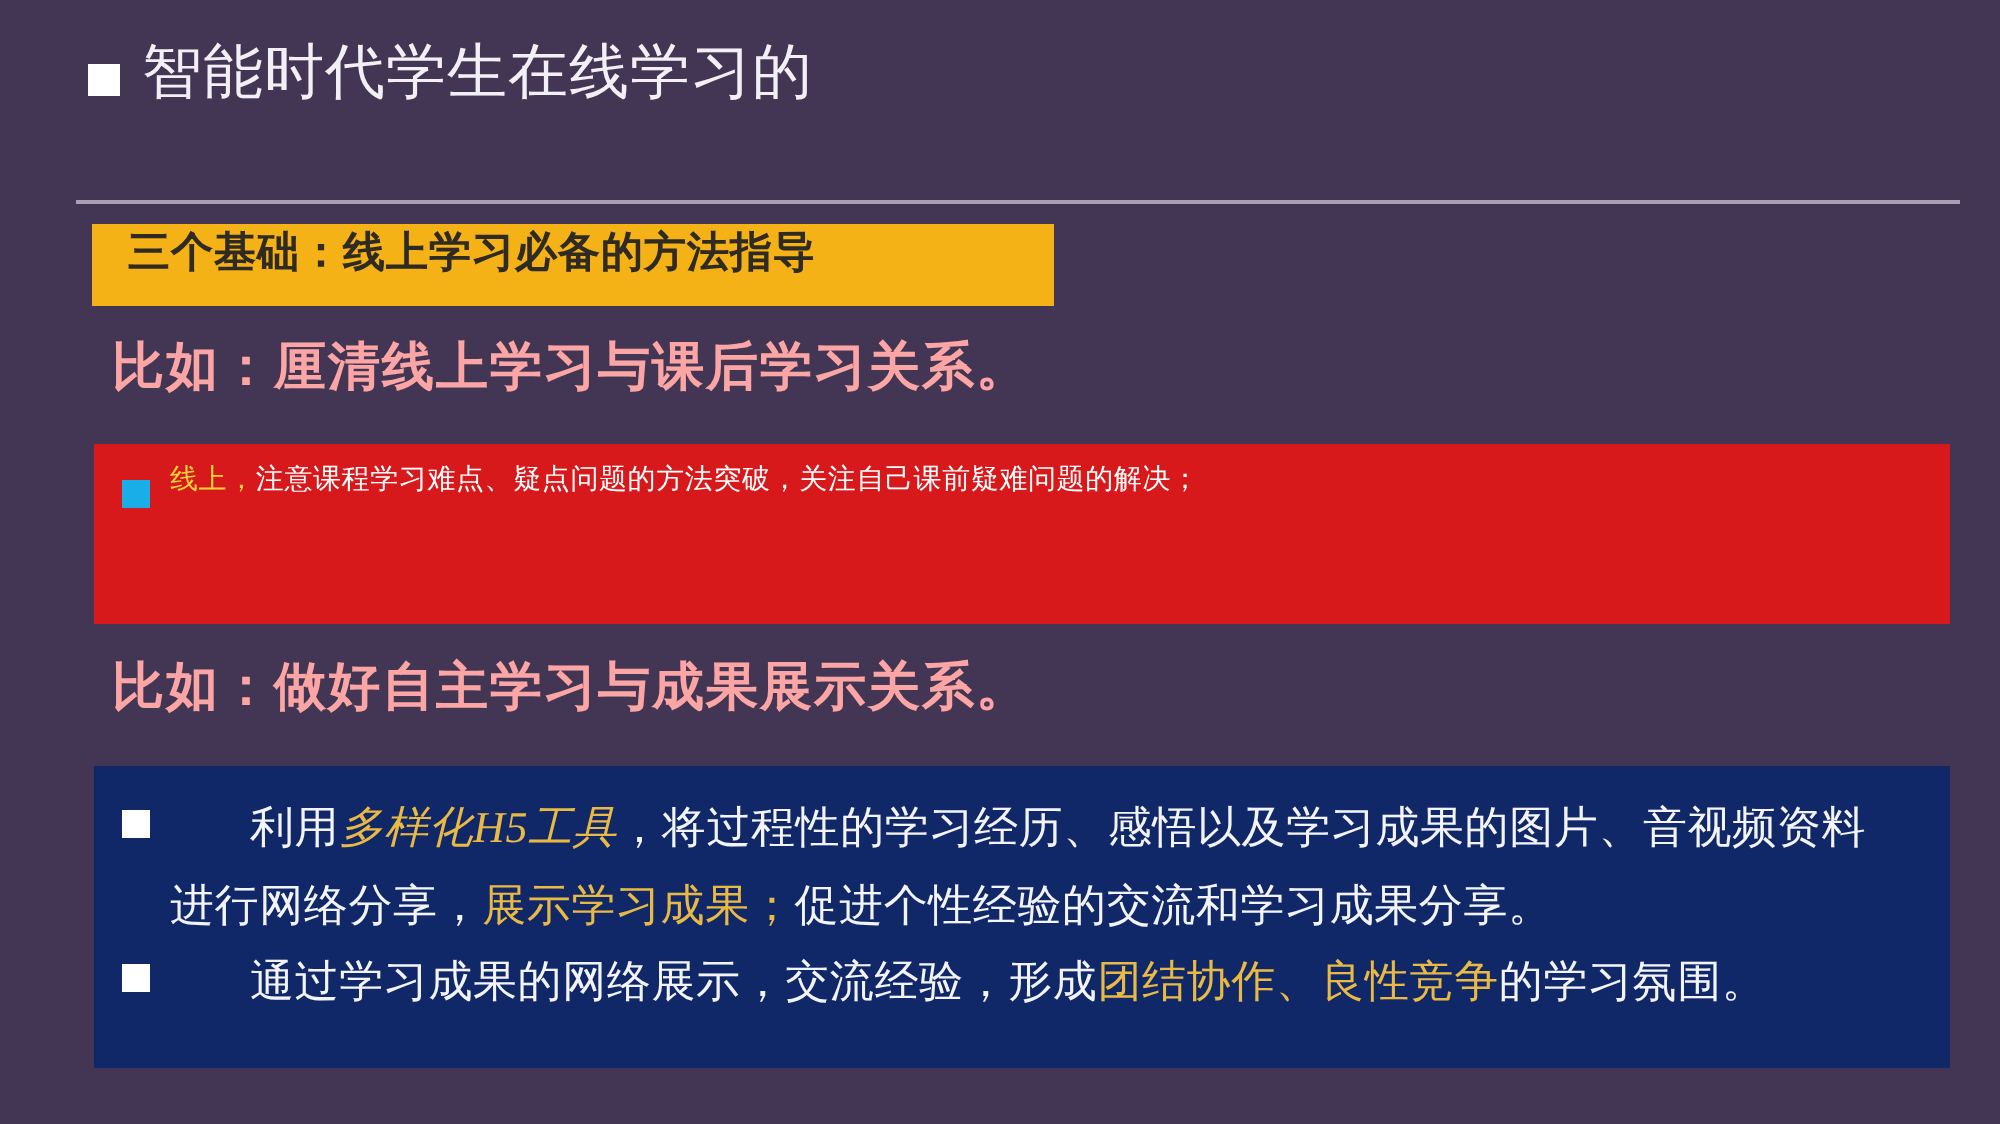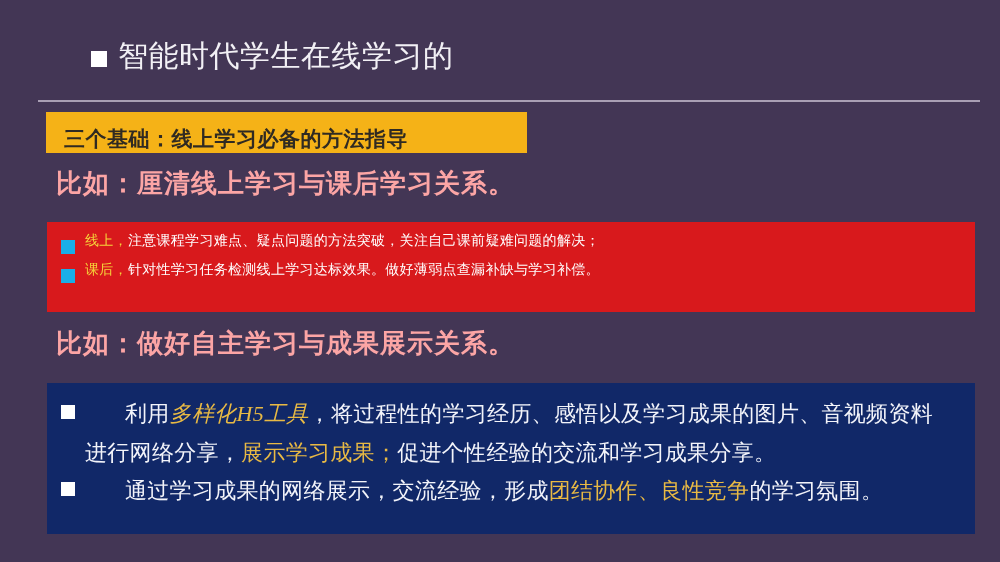--- a/index.html
+++ b/index.html
@@ -17,25 +17,24 @@
     position: relative;
     width: 1000px;
     height: 562px;
     background: #433655;
     box-sizing: border-box;
   }
   
   .title-row {
     position: absolute;
     left: 44px;
-    top: 41px;
+    top: 22px;
     display: flex;
     align-items: center;
     white-space: nowrap;
-    margin-left: 47px;
   }
   .title-bullet {
     width: 16px;
     height: 16px;
     background: #ffffff;
     margin-right: 11px;
     margin-top: 6px;
     flex: 0 0 auto;
   }
   .title-main {
@@ -64,21 +63,21 @@
   }
   
   .banner {
     position: absolute;
     left: 46px;
     top: 112px;
     width: 481px;
     height: 41px;
     background: #f5b217;
     display: flex;
-    align-items: flex-end;
+    align-items: flex-start;
     box-sizing: border-box;
     padding-left: 18px;
   }
   .banner-text {
     font-family: "Liberation Sans", "DejaVu Sans", sans-serif;
     font-size: 21px;
     font-weight: bold;
     color: #2f2a22;
     letter-spacing: 0.5px;
     white-space: nowrap;
@@ -189,24 +188,20 @@
     <span class="banner-text">三个基础：线上学习必备的方法指导</span>
   </div>
 
   <div class="green-head g1">比如：厘清线上学习与课后学习关系。</div>
 
   <div class="red-box">
     <div class="line">
       <span class="sq-cyan"></span>
       <span class="red-text"><span class="hl">线上，</span><span>注意课程学习难点、疑点问题的方法突破，关注自己课前疑难问题的解决；</span></span>
     </div>
-    <div class="line">
-      <span class="sq-cyan"></span>
-      <span class="red-text"><span class="hl">课后，</span><span>针对性学习任务检测线上学习达标效果。做好薄弱点查漏补缺与学习补偿。</span></span>
-    </div>
   </div>
 
   <div class="green-head g2">比如：做好自主学习与成果展示关系。</div>
 
   <div class="blue-box">
     <div class="line">
       <span class="sq-white"></span>
       <span class="blue-text"><span>利用</span><span class="hl-i">多样化H5工具</span><span>，将过程性的学习经历、感悟以及学习成果的图片、音视频资料</span></span>
     </div>
     <div class="line indent">

